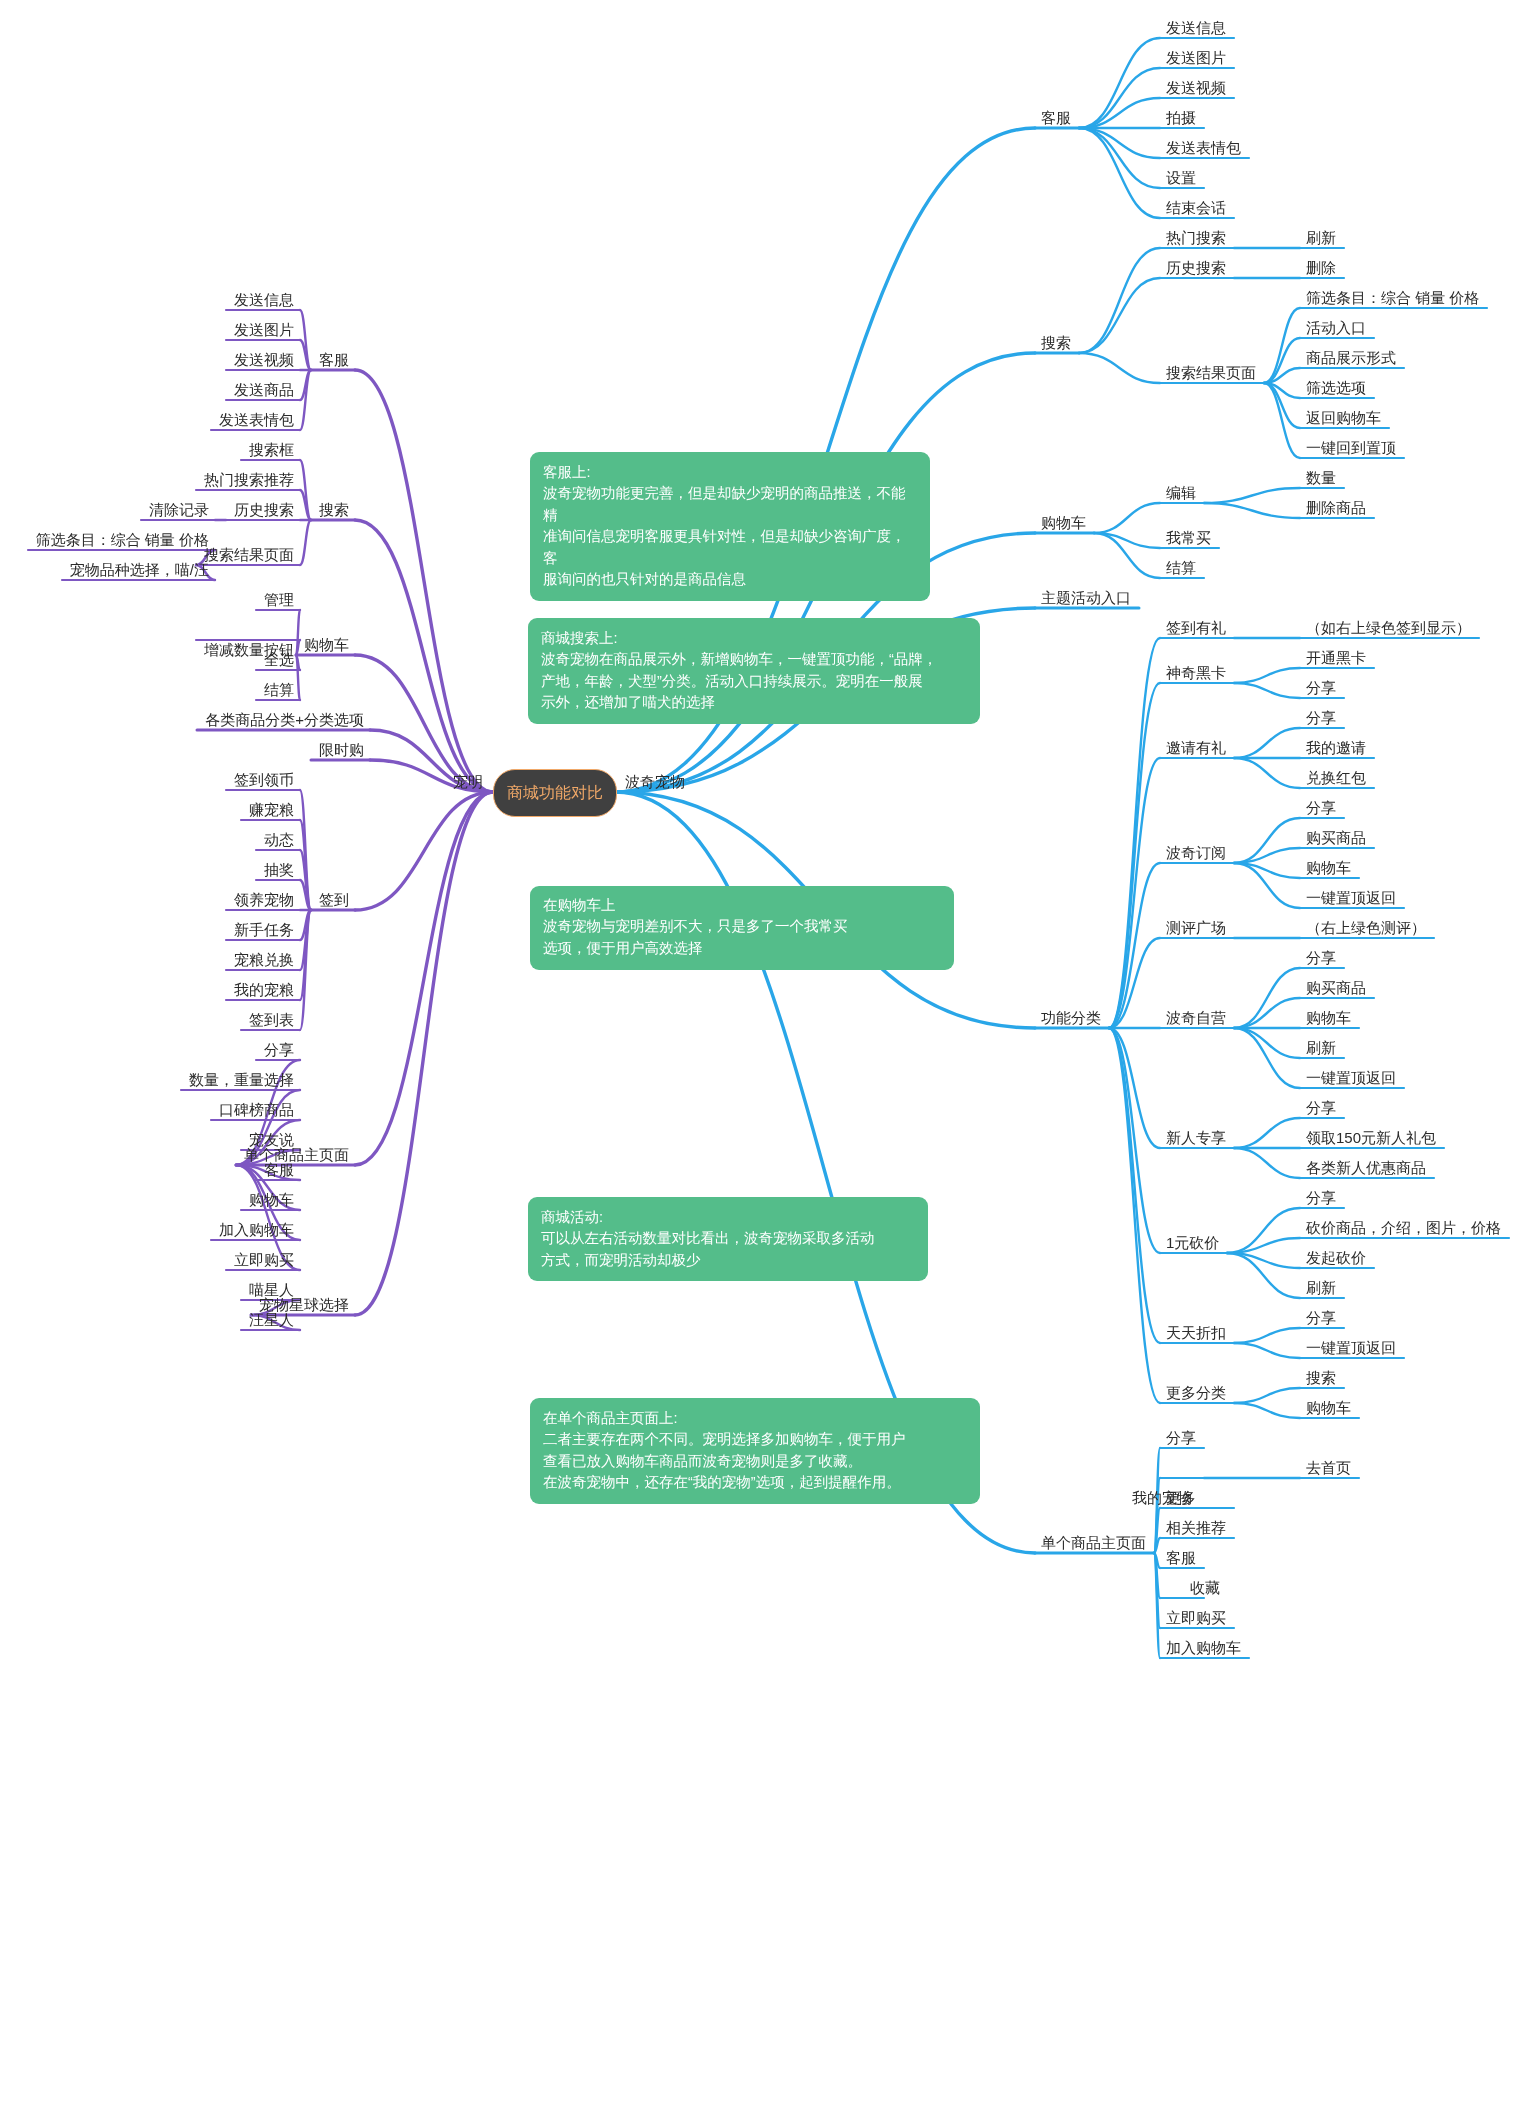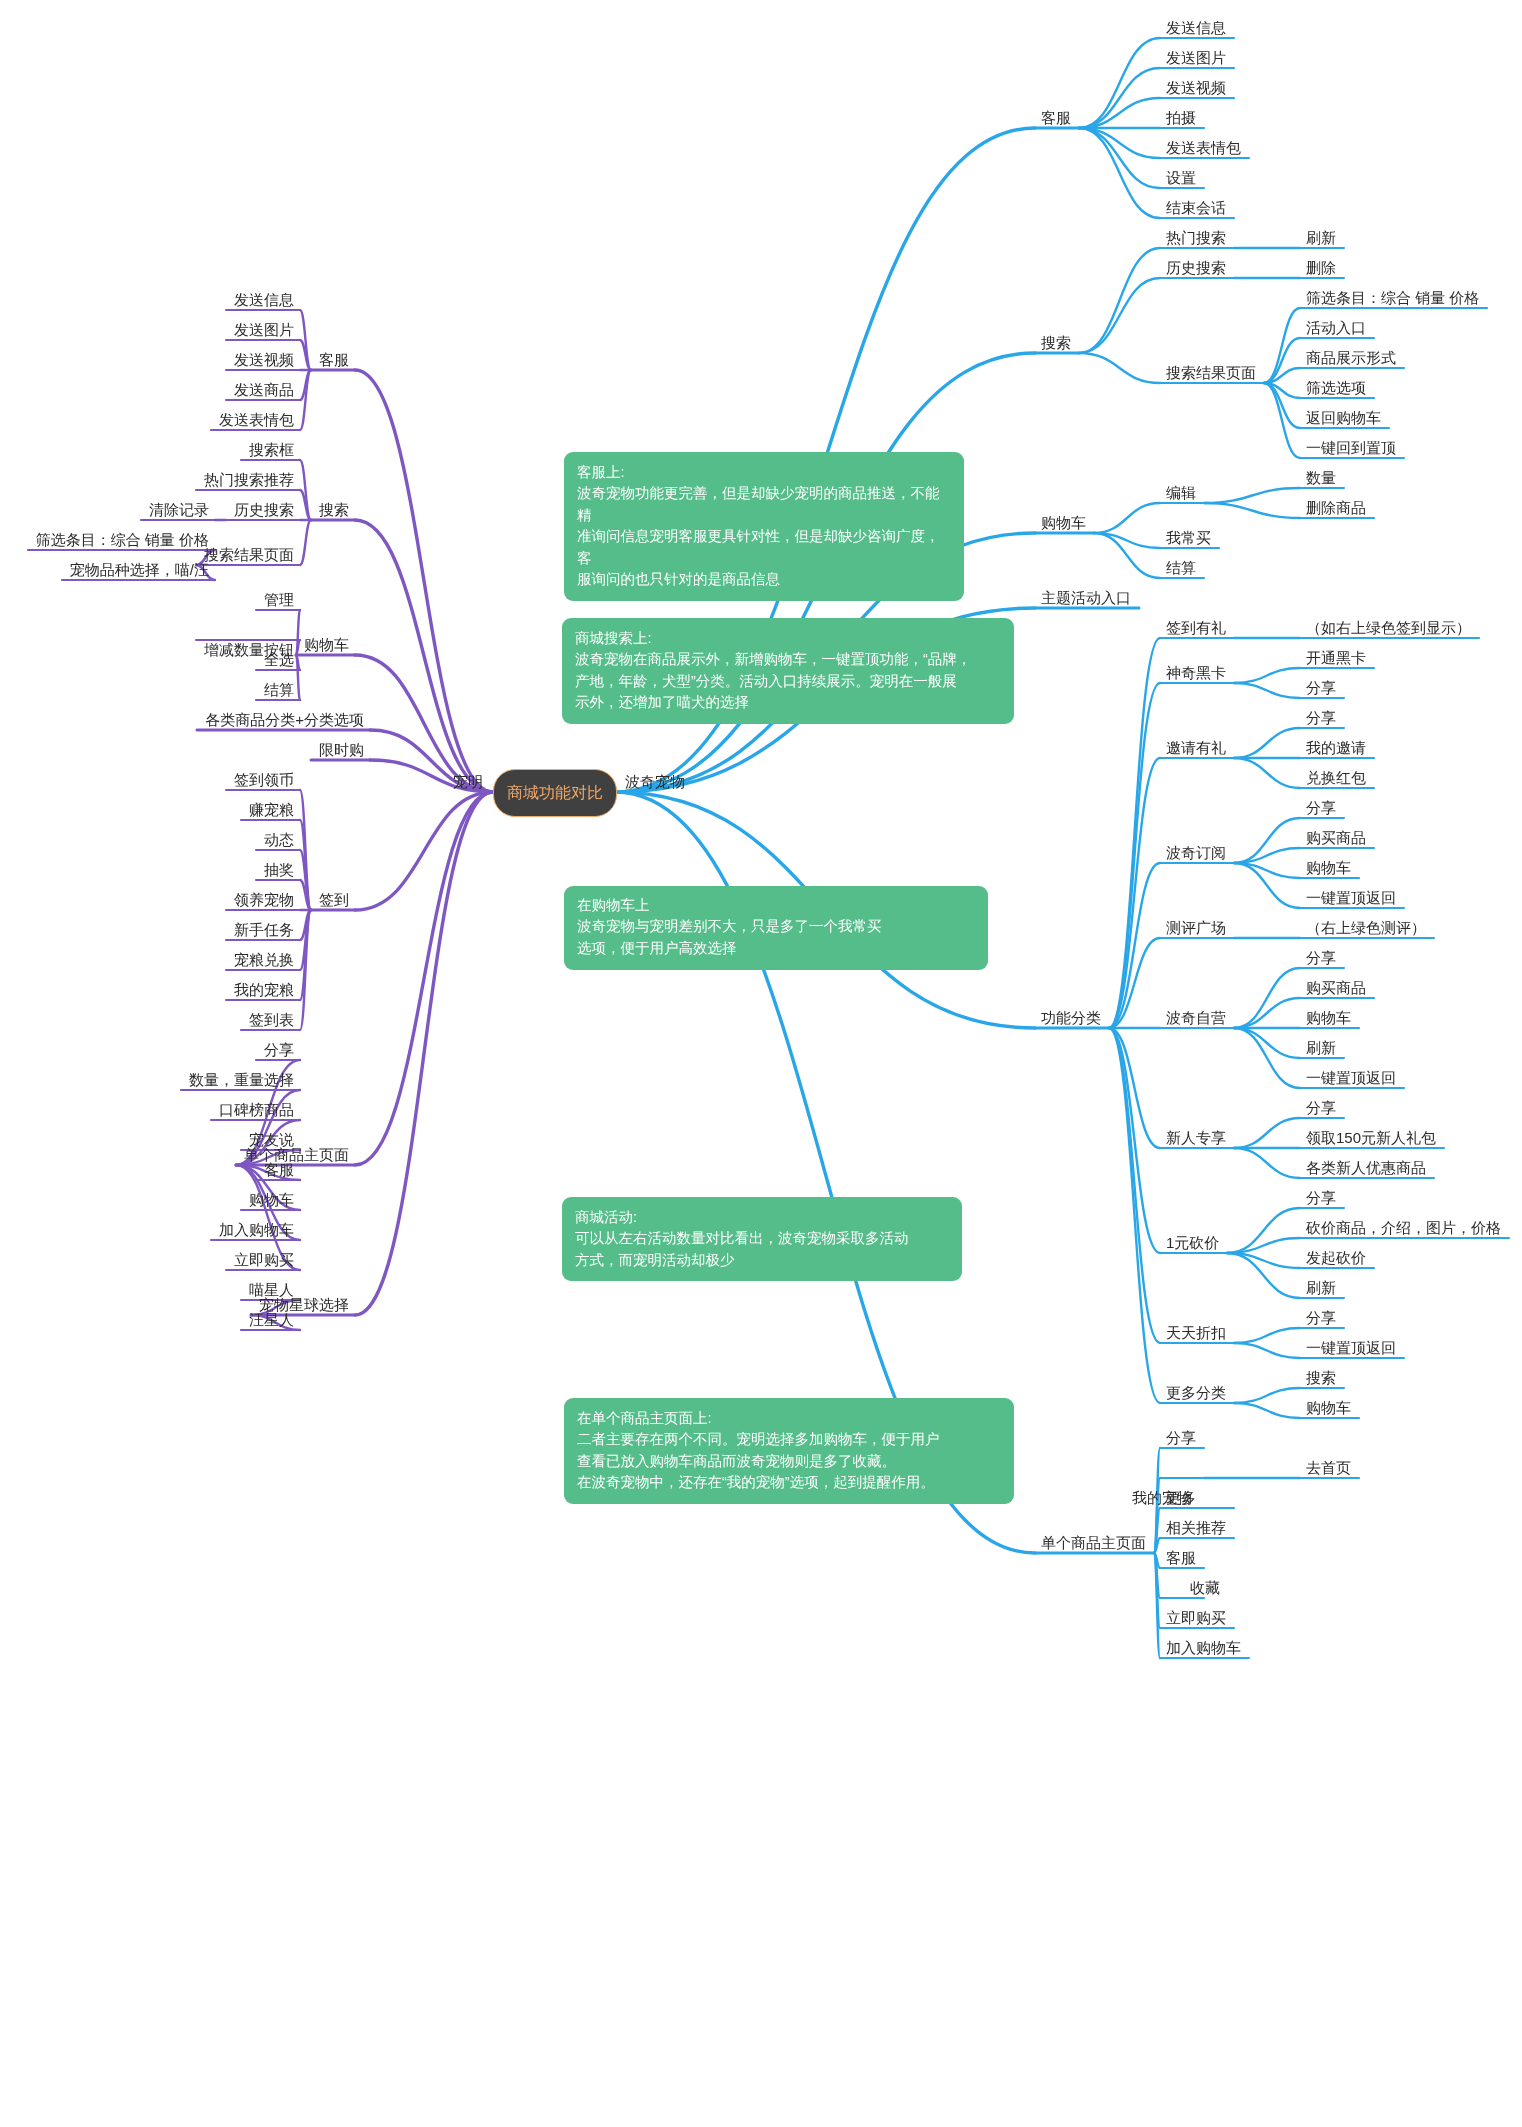--- a/index.html
+++ b/index.html
@@ -6,21 +6,21 @@
   body{font-family:"Liberation Sans","DejaVu Sans",sans-serif;}
   #stage{position:relative;width:1522px;height:2127px;background:#fff;overflow:hidden;}
   svg.links{position:absolute;left:0;top:0;width:1522px;height:2127px;pointer-events:none;}
   .node{position:absolute;white-space:nowrap;font-size:15px;color:#2b2b2b;line-height:1.1;}
   .node.lab{transform:translateY(-100%);}
   .node.right{text-align:left;}
   .node.left{text-align:right;transform:translate(-100%,-100%);}
   .center{position:absolute;border:1.6px solid #f0a868;border-radius:22px;background:#404040;
           color:#f0a868;font-size:16px;display:flex;align-items:center;justify-content:center;}
   .note{position:absolute;background:#54bd8a;color:#fff;border-radius:9px;padding:10px 13px;
-        font-size:14.5px;line-height:1.48;white-space:pre-line;box-sizing:border-box;margin-left:34px;}
+        font-size:14.5px;line-height:1.48;white-space:pre-line;box-sizing:border-box;}
   .note b{font-weight:normal;display:block;}
 </style>
 </head>
 <body>
 
 <div id="stage">
   <svg class="links" id="links">
       <path d="M615,792 C825,792 825,128 1035,128" fill="none" stroke="#29A6E8" stroke-width="3.4" stroke-linecap="round"></path>
       <path d="M1035,128 L1079,128" fill="none" stroke="#29A6E8" stroke-width="3" stroke-linecap="round"></path>
       <path d="M1079,128 C1119.5,128 1119.5,38 1160,38" fill="none" stroke="#29A6E8" stroke-width="2.4" stroke-linecap="round"></path>

